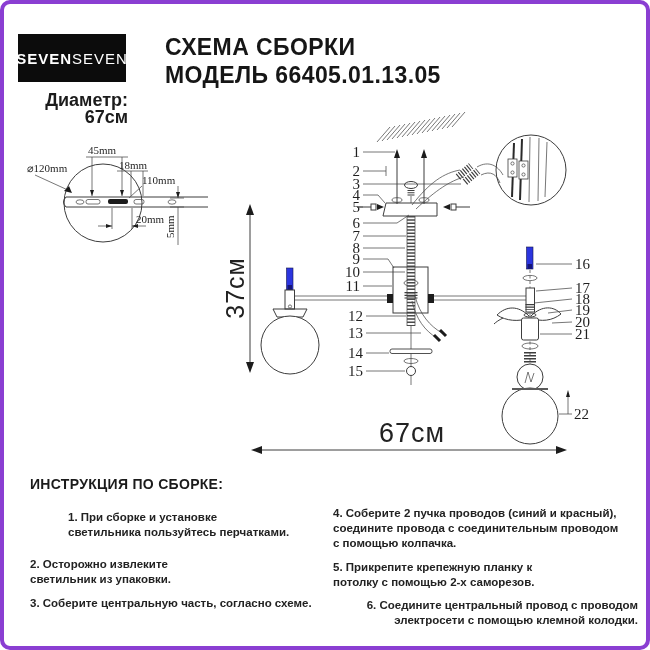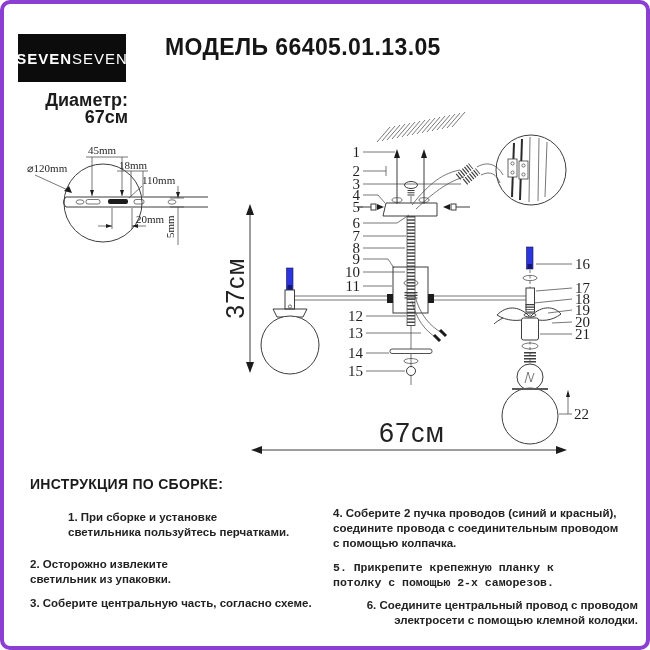--- a/index.html
+++ b/index.html
@@ -24,41 +24,42 @@
     font-size:18px;font-weight:700;line-height:17px;color:#1b1b1b;z-index:2;
   }
   .diagram-svg{position:absolute;left:0;top:0;width:650px;height:470px;z-index:1;}
   .instructions{position:absolute;left:0;top:470px;width:650px;z-index:2;}
   .instr-title{position:absolute;left:30px;top:6px;font-size:14px;font-weight:700;letter-spacing:0.3px;}
   .instr-item{position:absolute;font-size:11.5px;font-weight:600;line-height:15px;white-space:pre-line;color:#222;}
   .i1{left:30px;top:40px;width:295px;margin-left:38px;}
   .i2{left:30px;top:87px;width:295px;}
   .i3{left:30px;top:126px;width:300px;}
   .i4{left:333px;top:36px;width:305px;}
-  .i5{left:333px;top:90px;width:305px;font-family:Liberation Mono, monospace;}
+  .i5{left:333px;top:90px;width:305px;}
   .i6{left:333px;top:128px;width:305px;text-align:right;}
   
   .ln{fill:none;stroke:#3d3d3d;stroke-width:1;}
   .thin{fill:none;stroke:#4a4a4a;stroke-width:0.75;}
   .num{font-family:"Liberation Serif",serif;font-size:15px;fill:#1f1f1f;}
   .mm{font-family:"Liberation Serif",serif;font-size:11px;fill:#1f1f1f;}
   .dim{font-family:"Liberation Sans",sans-serif;font-size:25px;fill:#222;letter-spacing:1px;}
   .blk{fill:#1c1c1c;stroke:none;}
 </style>
 </head>
 <body>
 
 <div class="page-border"></div>
 
 <div class="logo-box">
   <span class="logo-bold">SEVEN</span>
     <span class="logo-light">SEVEN</span>
 </div>
 
 <div class="page-title">
+  <div>СХЕМА СБОРКИ</div>
   <div>МОДЕЛЬ 66405.01.13.05</div>
 </div>
 
 <div class="size-block">
   <div>Диаметр: 67см</div>
 </div>
 
 <svg class="diagram-svg" viewBox="0 0 650 470">
 
   <g class="thin">

